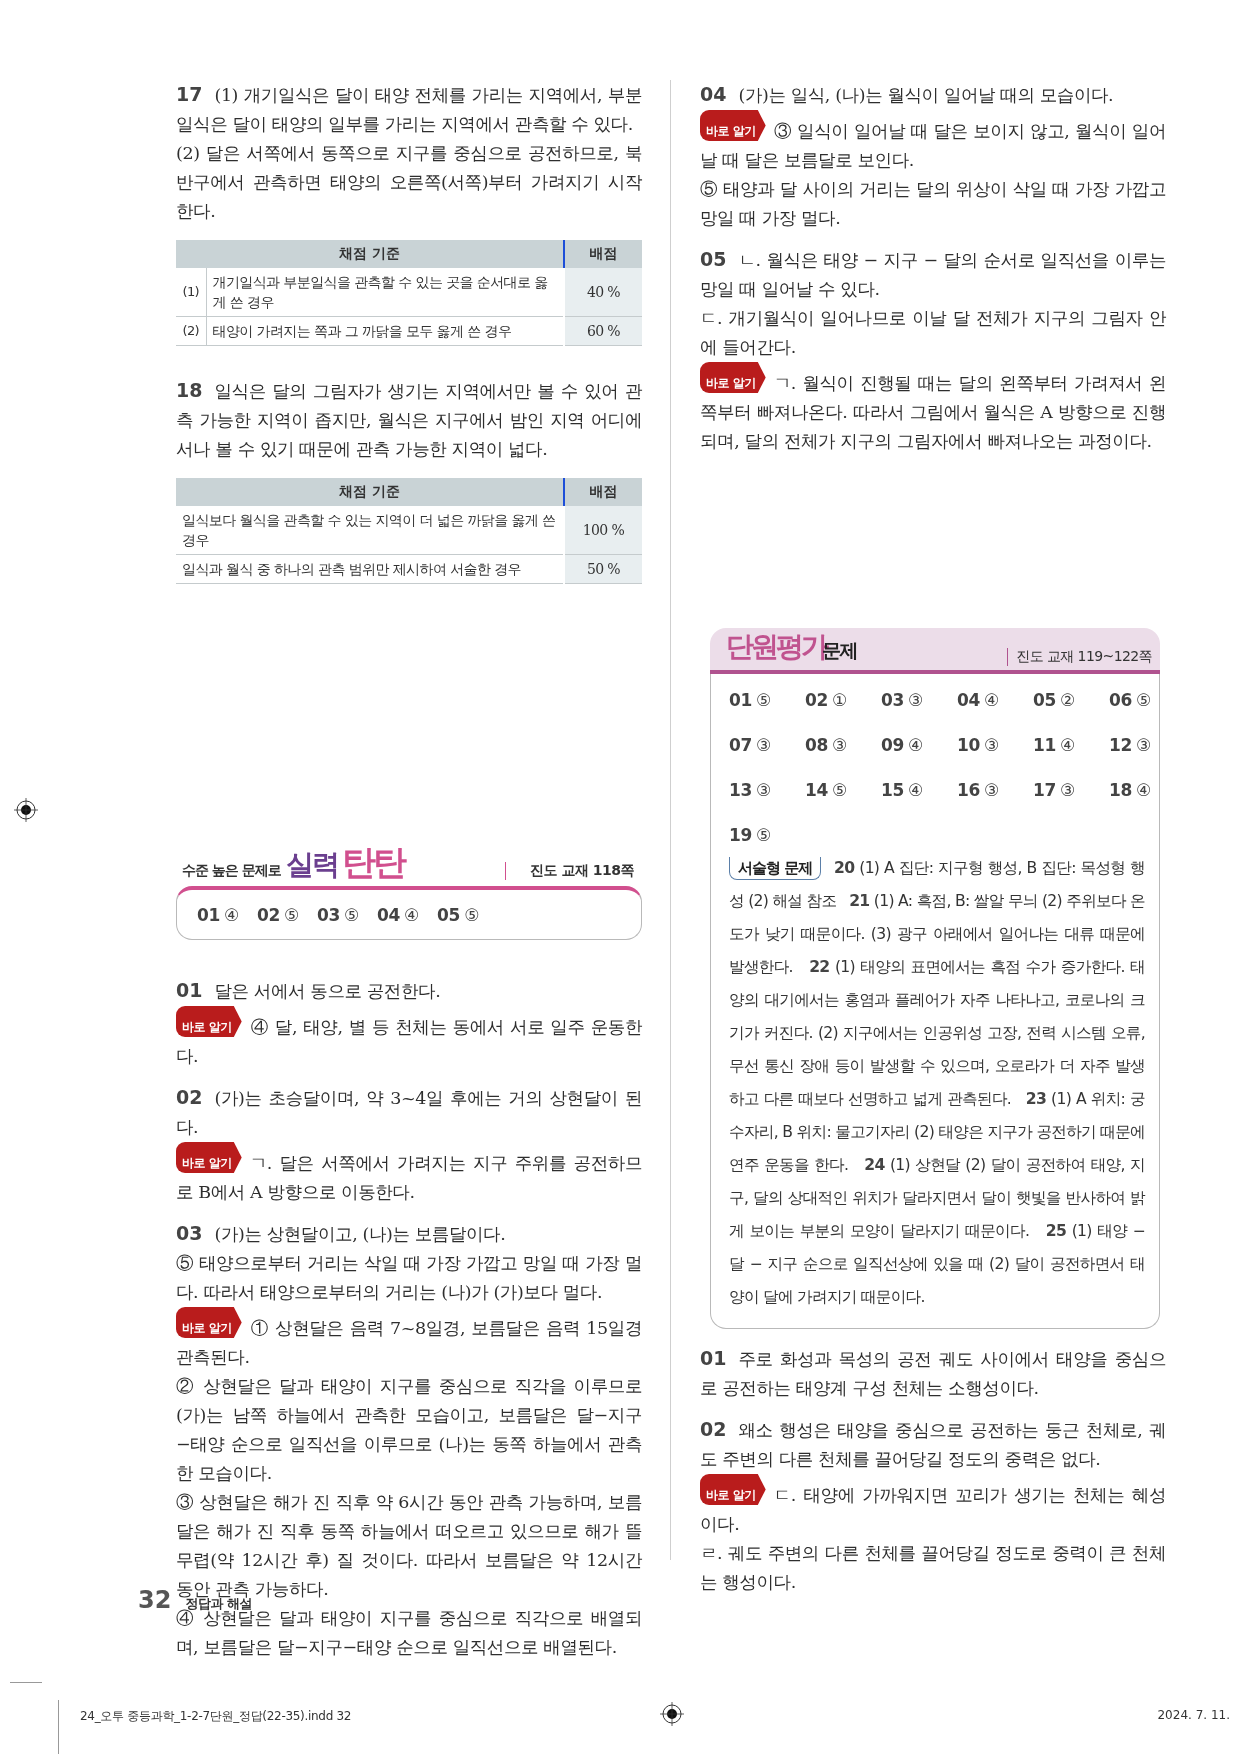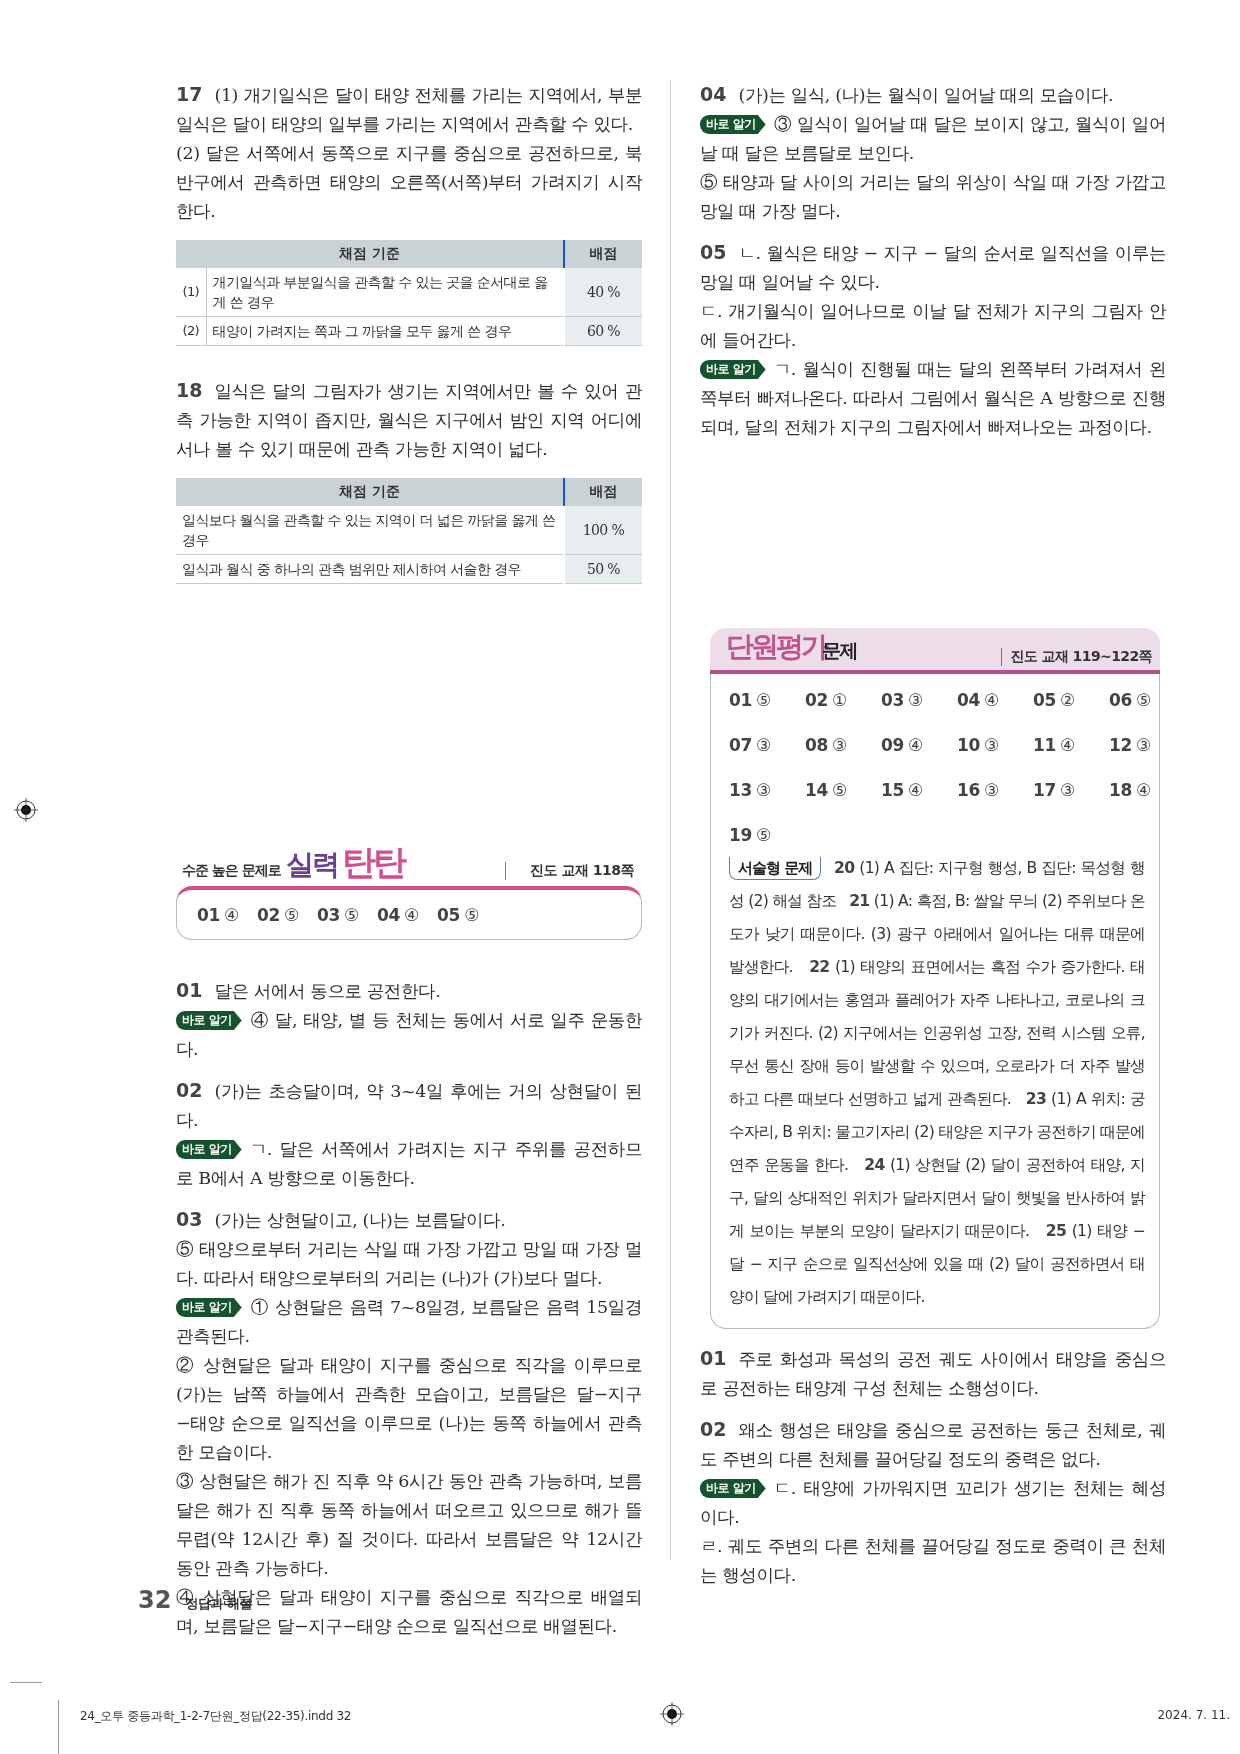--- a/index.html
+++ b/index.html
@@ -10,21 +10,21 @@
   .col-left { left: 176px; width: 466px; }
   .col-right { left: 700px; width: 466px; }
   .col-divider { position: absolute; left: 670px; top: 80px; width: 1px; height: 1480px; background: #cfcfcf; }
 
   .para { font-size: 17.5px; line-height: 29px; letter-spacing: -0.4px; text-align: justify; color: #2e2e2e; }
   .para + .para { margin-top: 0; }
   .block { margin-bottom: 12px; }
   .qnum { font-family: "DejaVu Sans", sans-serif; font-weight: bold; font-size: 19px; color: #444; margin-right: 12px; letter-spacing: 0; }
 
   .baro { display: inline-block; font-family: "DejaVu Sans", sans-serif; font-size: 12px; font-weight: bold; color: #fff;
-          background: #14532d; border-radius: 9px 0 0 9px; padding: 1px 10px 1px 6px; line-height: 17px; position: relative; margin-right: 8px; vertical-align: 2px;
+          background: #b91c1c; border-radius: 9px 0 0 9px; padding: 13px 10px 1px 6px; line-height: 17px; position: relative; margin-right: 8px; vertical-align: 2px;
           clip-path: polygon(0 0, 88% 0, 100% 50%, 88% 100%, 0 100%); letter-spacing: -0.5px; }
 
   table.score { width: 466px; border-collapse: collapse; font-family: "DejaVu Sans", sans-serif; font-size: 14px; color: #333; margin: 14px 0 30px 0; }
   table.score th { background: #c9d3d6; font-weight: bold; height: 28px; font-size: 14px; }
   table.score td { border-bottom: 1px solid #c5cbcd; padding: 4px 6px; line-height: 20px; letter-spacing: -0.6px; }
   table.score td.num { width: 30px; text-align: center; border-right: 1px solid #c5cbcd; font-size: 13px; padding: 4px 2px; }
   table.score td.pt, table.score th.pt { width: 78px; text-align: center; background: #e8eef0; font-family: "DejaVu Serif", serif; }
   table.score th.pt { background: #c9d3d6; font-family: "DejaVu Sans", sans-serif; }
   table.score tr:first-child th:first-child { border-right: 2px solid #1d4ed8; }
   table.score td.pt { border-left: 2px solid #ffffff; }
@@ -38,21 +38,21 @@
   .silyeok-ref { position: absolute; right: 8px; bottom: 6px; font-family: "DejaVu Sans", sans-serif; font-size: 14px; font-weight: bold; color: #333; padding-left: 24px; border-left: 1px solid #d14f8e; letter-spacing: -0.5px; }
   .silyeok-box { border: 1.5px solid #b9b9b9; border-top: 4px solid #d14f8e; border-radius: 16px 16px 16px 16px; height: 54px; display: flex; align-items: center; padding-left: 20px; gap: 18px; }
   .ans { font-family: "DejaVu Sans", sans-serif; font-weight: bold; font-size: 17px; color: #444; letter-spacing: -0.3px; }
   .ans .sym { font-weight: normal; font-family: "DejaVu Sans", sans-serif; margin-left: 4px; }
 
   
   .danwon { position: absolute; left: 698px; top: 628px; width: 462px; padding-left: 12px; }
   .danwon-head { position: relative; height: 46px; background: #ecdde9; border-radius: 16px 16px 0 0; border-bottom: 4px solid #b0538f; }
   .danwon-title1 { position: absolute; left: 16px; bottom: 4px; font-family: "DejaVu Sans", sans-serif; font-size: 28px; font-weight: bold; color: #c0538f; letter-spacing: -3px; }
   .danwon-title2 { position: absolute; left: 112px; bottom: 6px; font-family: "DejaVu Sans", sans-serif; font-size: 19px; font-weight: bold; color: #222; letter-spacing: -1.5px; }
-  .danwon-ref { position: absolute; right: 8px; bottom: 4px; font-family: "DejaVu Sans", sans-serif; font-size: 14px; font-weight: bold; color: #333; padding-left: 8px; border-left: 1px solid #b0538f; letter-spacing: -0.6px; }
+  .danwon-ref { position: absolute; right: 8px; bottom: 4px; font-family: "DejaVu Sans", sans-serif; font-size: 14px; font-weight: normal; color: #333; padding-left: 8px; border-left: 1px solid #b0538f; letter-spacing: -0.6px; }
   .danwon-body { border-left: 1.5px solid #b9b9b9; border-right: 1.5px solid #b9b9b9; border-bottom: 1.5px solid #b9b9b9; border-radius: 0 0 16px 16px; padding: 10px 14px 14px 18px; }
   .grid { display: grid; grid-template-columns: repeat(6, 76px); row-gap: 12px; }
   .grid .ans { line-height: 33px; font-size: 17px; }
   .desc { font-family: "DejaVu Sans", sans-serif; font-size: 15.6px; line-height: 33px; color: #333; letter-spacing: -0.7px; text-align: justify; }
   .desc b { font-weight: bold; color: #444; }
   .seosul { display: inline-block; font-family: "DejaVu Sans", sans-serif; font-weight: bold; font-size: 15px; color: #222; border: 1.5px solid #5b7fa8; border-top: none; border-radius: 0 0 8px 8px; padding: 0 8px; line-height: 22px; margin-right: 8px; letter-spacing: -1px; }
 
   .below-danwon { position: absolute; left: 700px; top: 1344px; width: 466px; }
 
   .folio { position: absolute; left: 138px; top: 1586px; display: flex; align-items: baseline; gap: 14px; }

